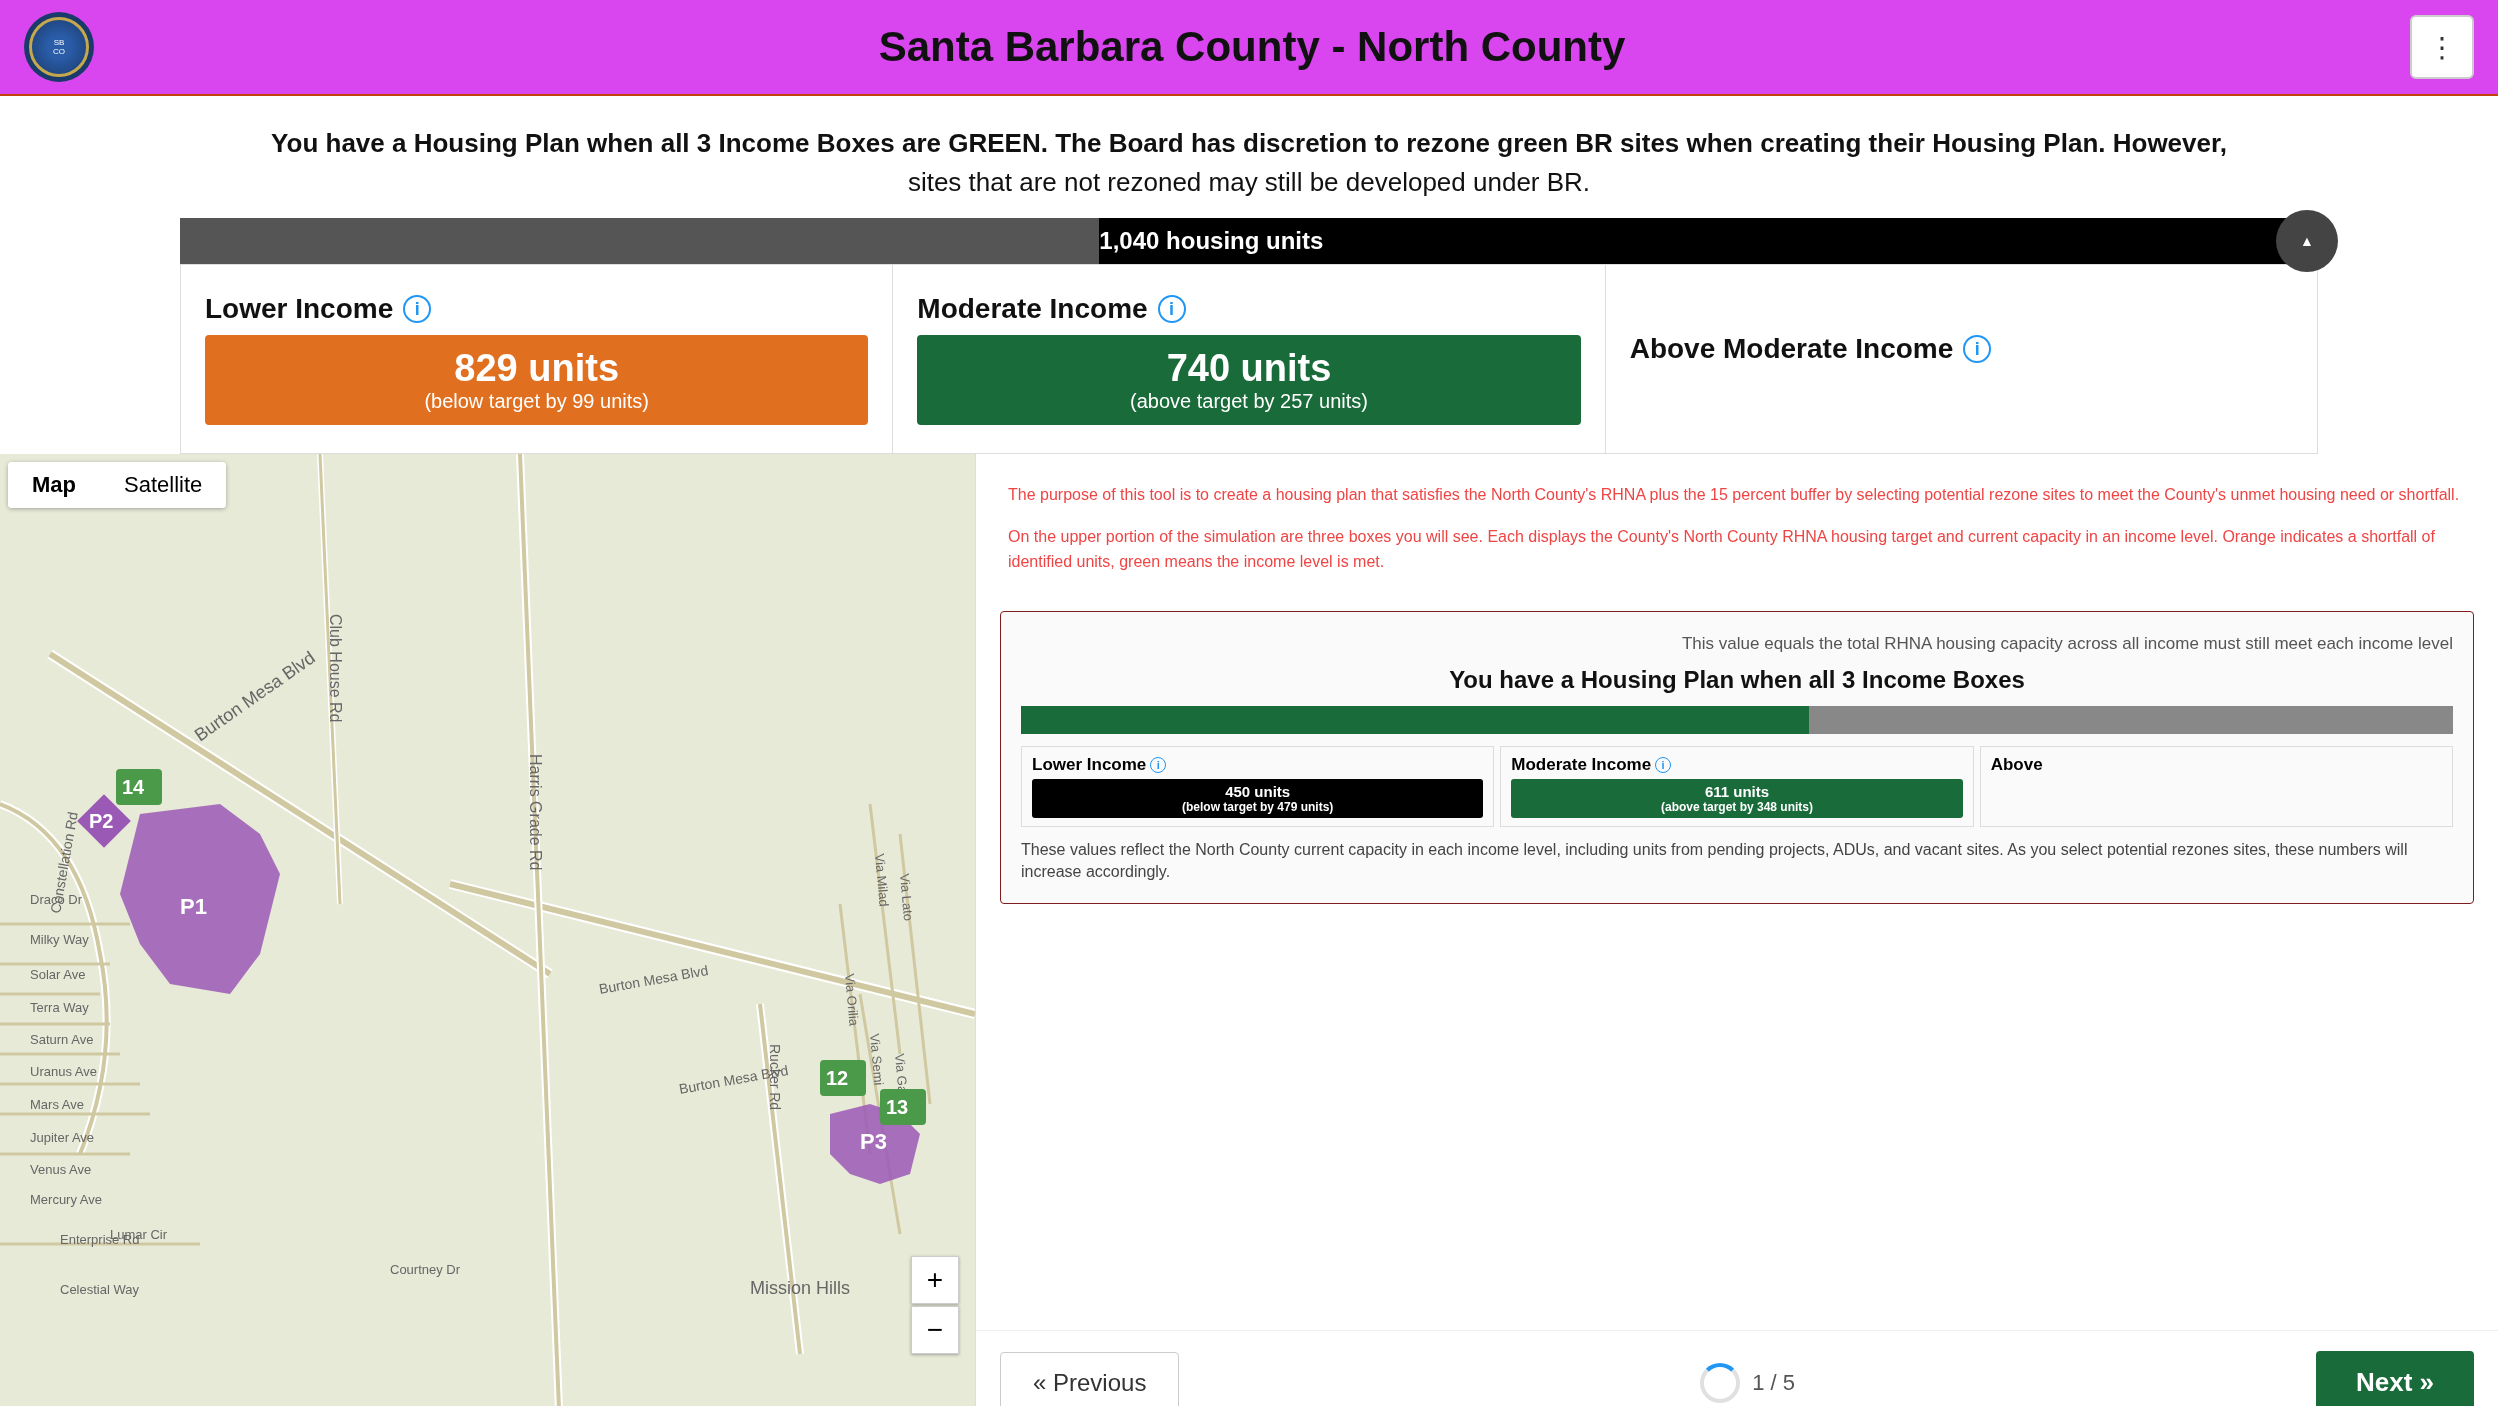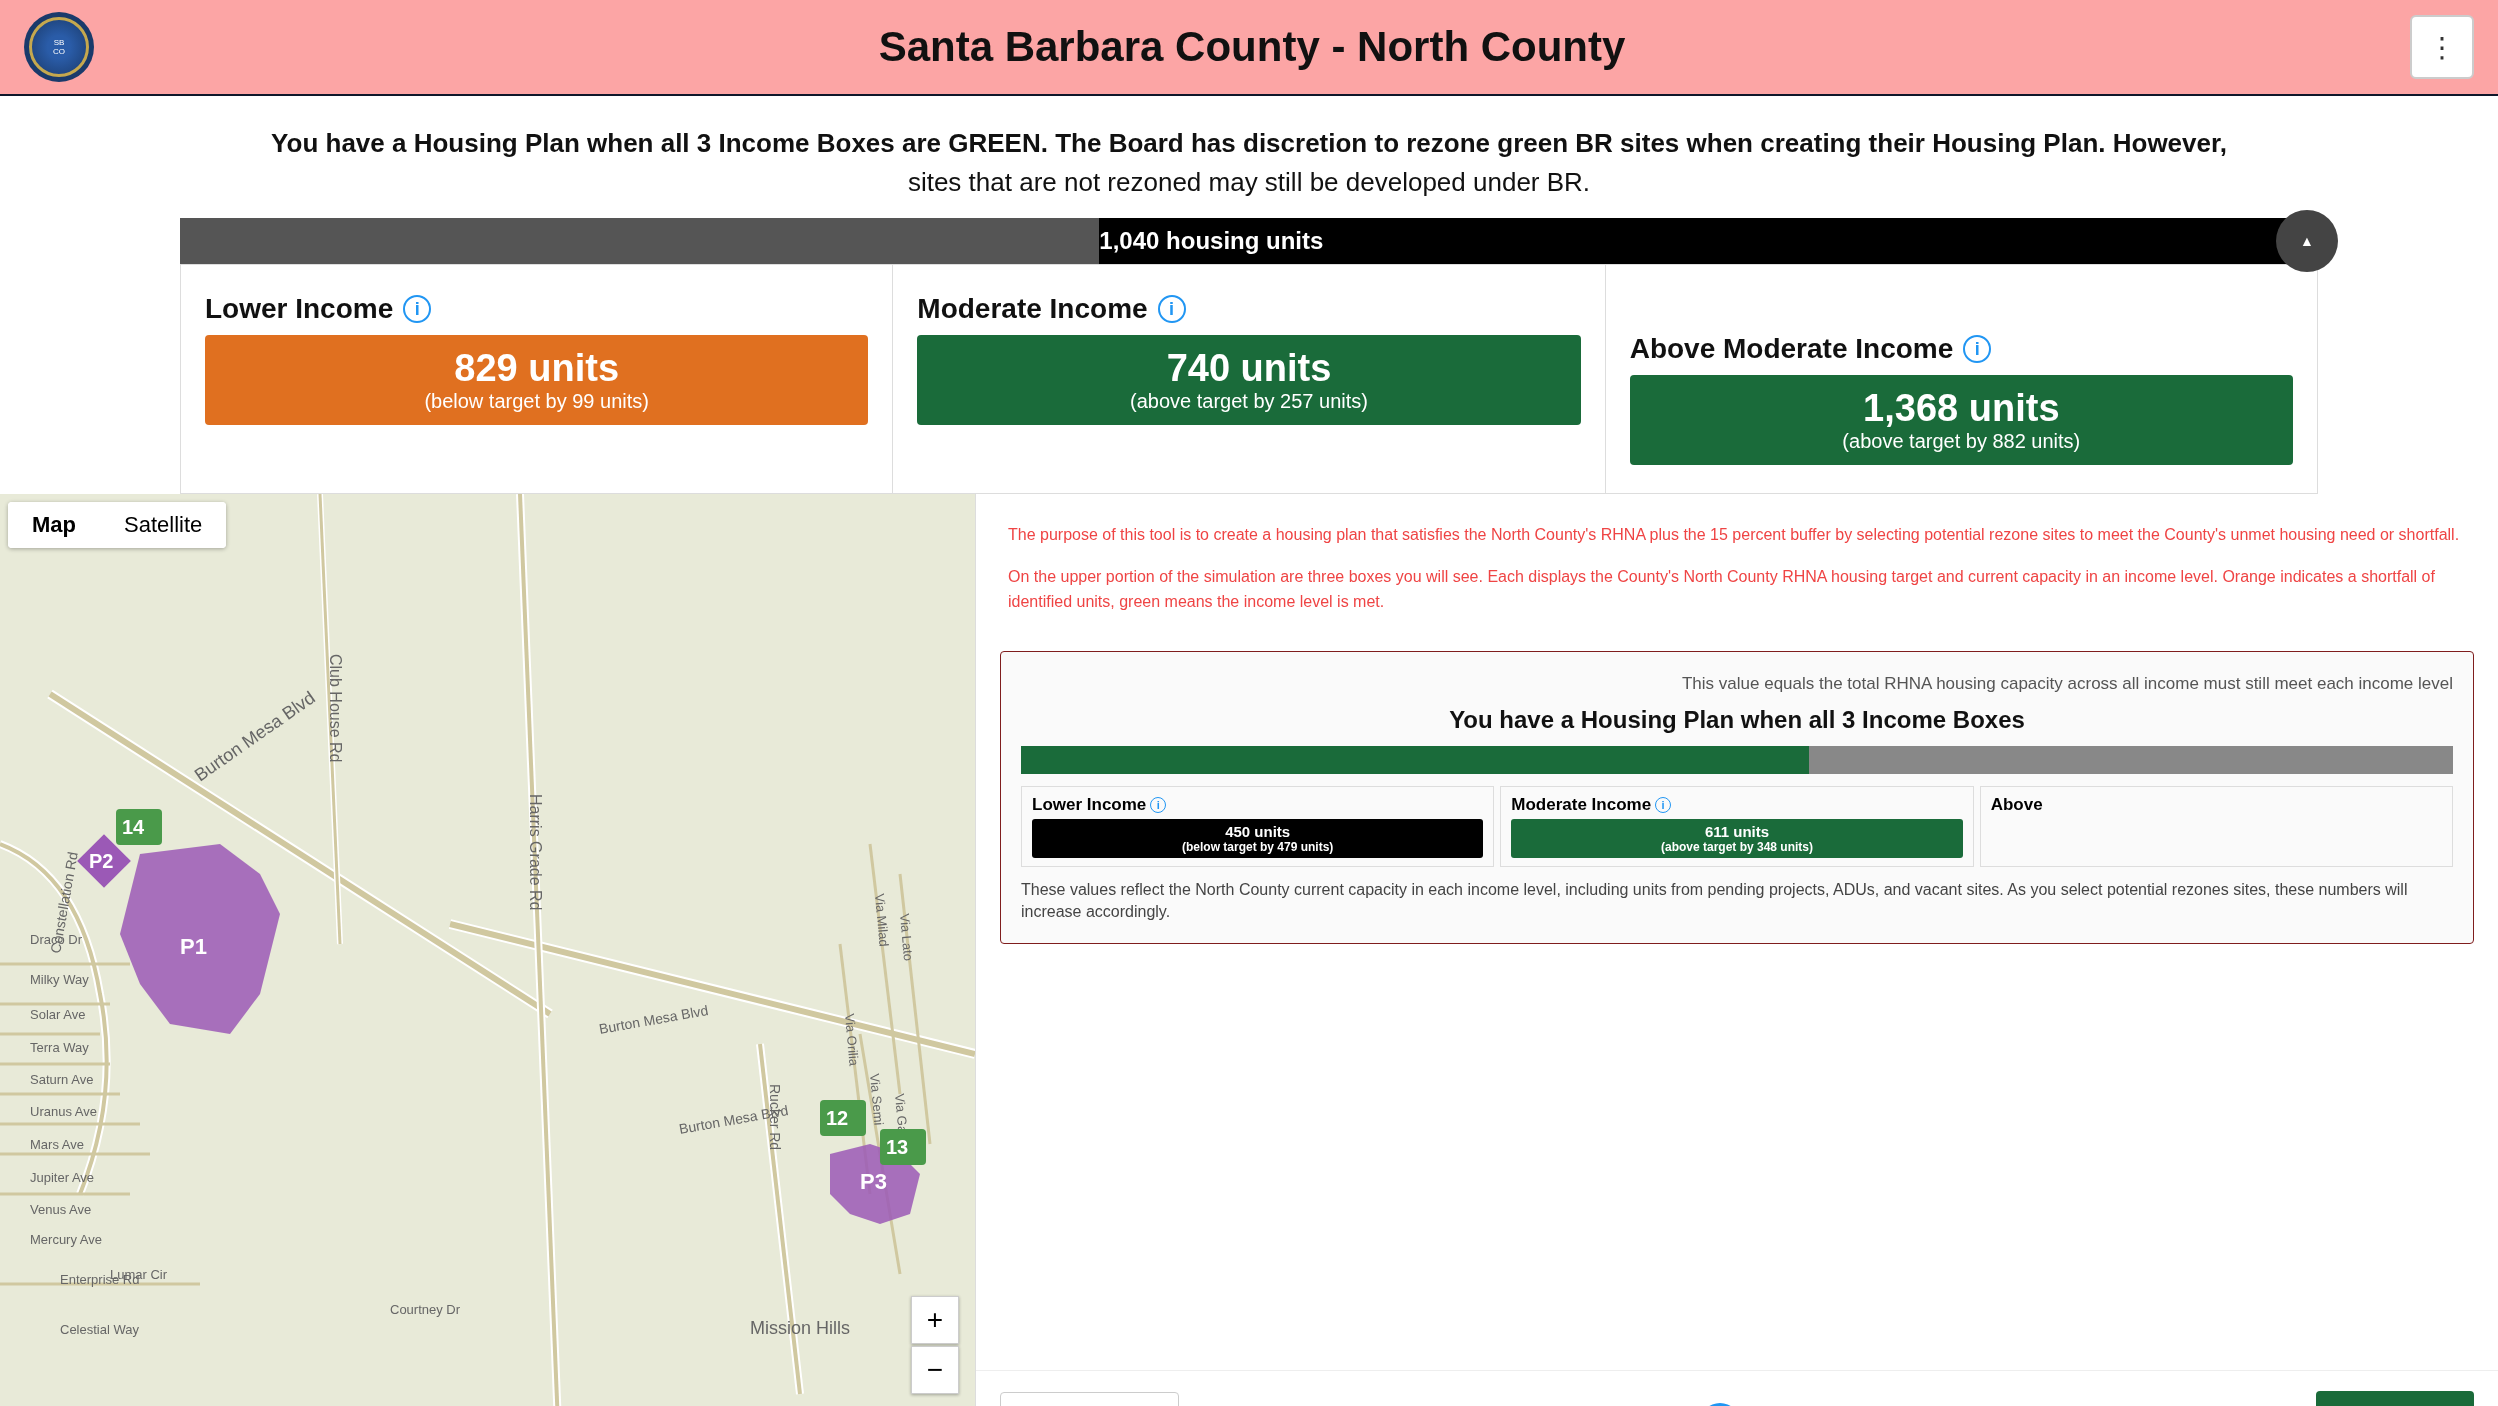--- a/index.html
+++ b/index.html
@@ -4,22 +4,22 @@
   <style>
     * { box-sizing: border-box; margin: 0; padding: 0; }
     body { font-family: Arial, sans-serif; background: #fff; width: 2498px; min-height: 1406px; overflow-x: hidden; }
 
     
     .header {
       display: flex;
       align-items: center;
       justify-content: space-between;
       padding: 12px 24px;
-      border-bottom: 2px solid #0f172a;
-      background: #fca5a5;
+      border-bottom: 2px solid #c2410c;
+      background: #d946ef;
     }
     .header-logo {
       width: 70px; height: 70px;
       border-radius: 50%;
       background: #1a3a6b;
       display: flex; align-items: center; justify-content: center;
       overflow: hidden;
     }
     .header-logo-inner {
       width: 60px; height: 60px;
@@ -399,24 +399,20 @@
     <div class="income-badge green-dark">
       <div class="units">740 units</div>
       <div class="sub">(above target by 257 units)</div>
     </div>
   </div>
 
   <div class="income-cell">
     <div class="income-label">
       <span>Above Moderate Income</span>
       <span class="info-circle">i</span>
-    </div>
-    <div class="income-badge green-dark">
-      <div class="units">1,368 units</div>
-      <div class="sub">(above target by 882 units)</div>
     </div>
   </div>
 </div>
 
 <div class="main-content">
 
   <div class="map-area">
     
     <div class="map-tabs">
       <button class="map-tab active">Map</button>

